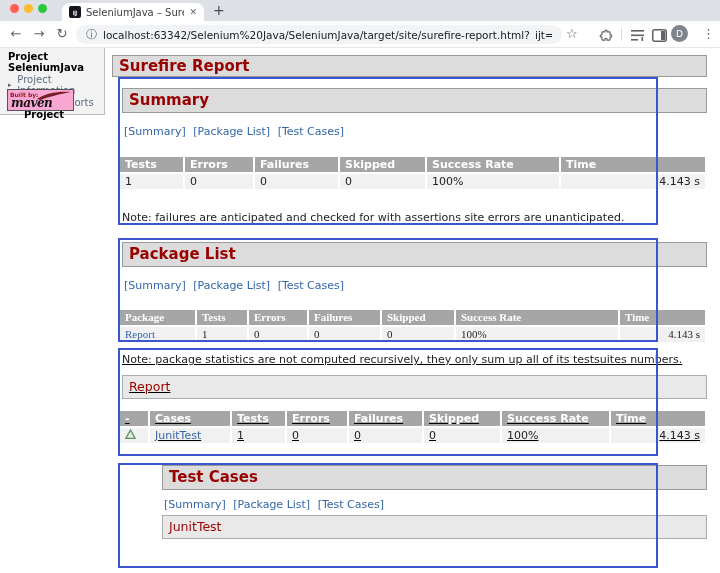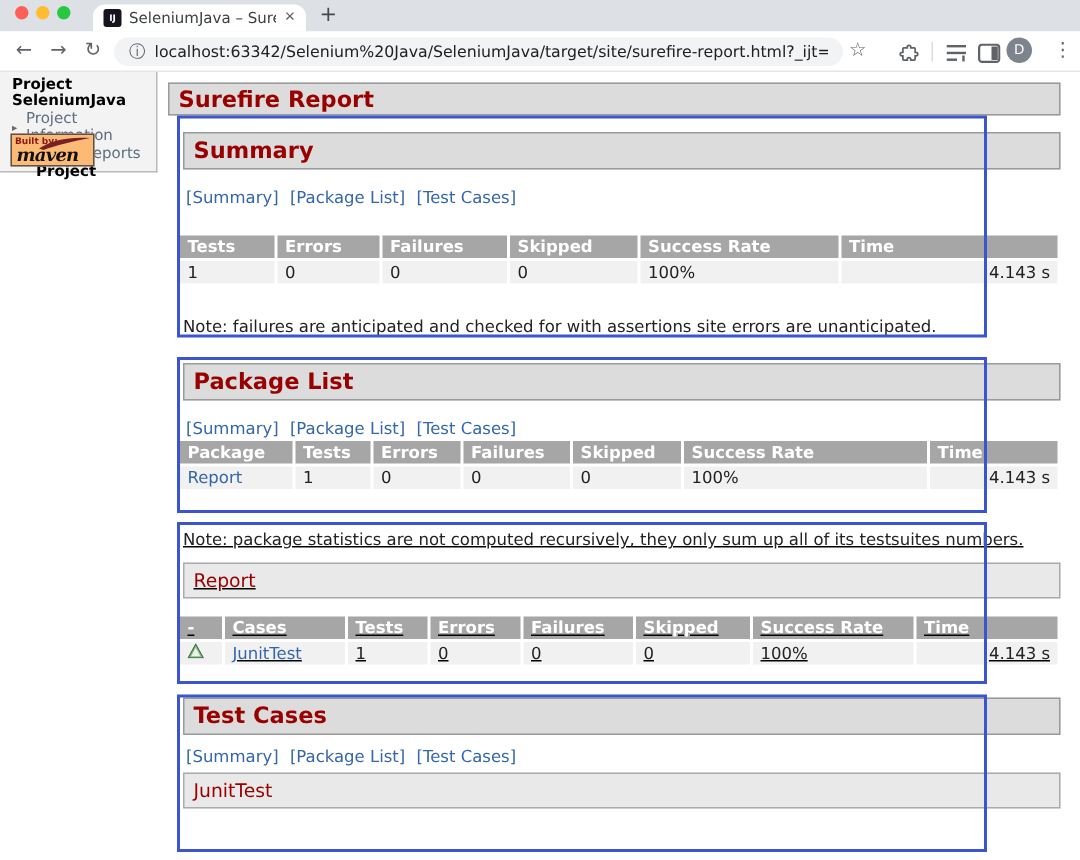--- a/index.html
+++ b/index.html
@@ -48,21 +48,21 @@
   
   .sidebar {
     position:absolute; left:0; top:0; width:105px; height:67px; background:#f3f3f3;
     border-right:1px solid #bbb; border-bottom:1px solid #bbb; padding:3px 0 0 8px;
   }
   .sb-title { font-size:10px; font-weight:bold; color:#000; }
   .sb-item { font-size:10px; color:#5d6d80; margin-top:1px; display:flex; gap:3px; align-items:center; }
   .sb-arrow { font-size:7px; color:#666; width:7px; }
   .sb-current { font-size:10px; font-weight:bold; color:#000; margin:1px 0 0 16px; }
   .maven-box {
-    position:absolute; left:7px; top:41px; width:56px; height:22px; background:#fdba74;
+    position:absolute; left:7px; top:41px; width:67px; height:22px; background:#f9a8d4;
     border:1px solid #555; overflow:hidden;text-decoration:underline;
   }
   .maven-builtby { position:absolute; left:2px; top:1px; font-size:6px; font-weight:bold; color:#8b1a1a; }
   .maven-name {
     position:absolute; left:3px; top:6px; font-family:"DejaVu Serif", serif; font-style:italic;
     font-weight:bold; font-size:12px; color:#111; letter-spacing:-0.5px;
   }
   .maven-feather { position:absolute; right:1px; top:1px; }
 
   
@@ -212,21 +212,21 @@
         <div class="note" style="margin-top:20px;">Note: failures are anticipated and checked for with assertions site errors are unanticipated.</div>
       </div>
 
       <div class="sec" style="top:194px;">
         <div class="h2-band">Package List</div>
         <div class="navlinks" style="margin-top:12px;">
           <span>[Summary]</span>
           <span>[Package List]</span>
           <span>[Test Cases]</span>
         </div>
-        <table class="rpt" style="">
+        <table class="rpt" style="margin-top:16px;font-family:Liberation Serif, serif;">
           <colgroup>
               <col style="width:75px">
               <col style="width:50px">
               <col style="width:58px">
               <col style="width:71px">
               <col style="width:72px">
               <col style="width:162px">
               <col style="width:85px">
             </colgroup>
           <tbody>
@@ -289,21 +289,21 @@
             <td>0</td>
             <td>0</td>
             <td>0</td>
             <td>100%</td>
             <td class="t-right">4.143 s</td>
           </tr>
         </tbody>
           </table>
       </div>
 
-      <div class="sec" style="top:417px;">
+      <div class="sec" style="top:417px;padding-left:40px;">
         <div class="h2-band">Test Cases</div>
         <div class="navlinks" style="margin-top:8px;">
           <span>[Summary]</span>
           <span>[Package List]</span>
           <span>[Test Cases]</span>
         </div>
         <div class="h3-band" style="margin-top:4px;">JunitTest</div>
       </div>
     </div>
 

